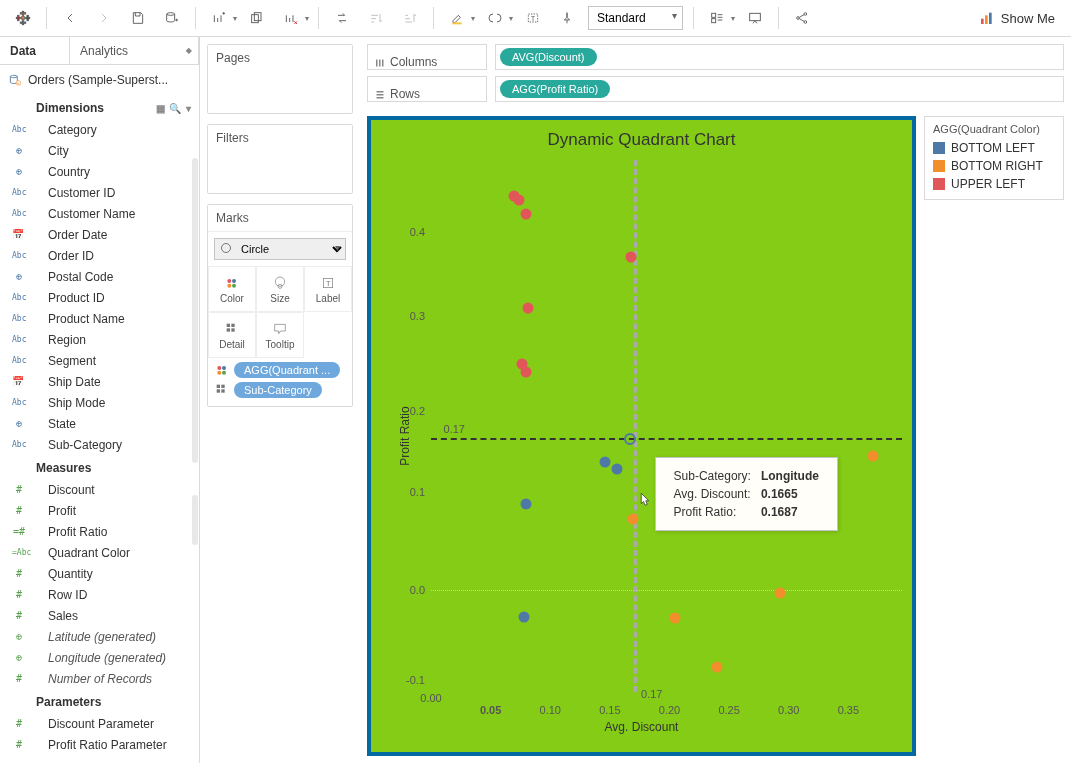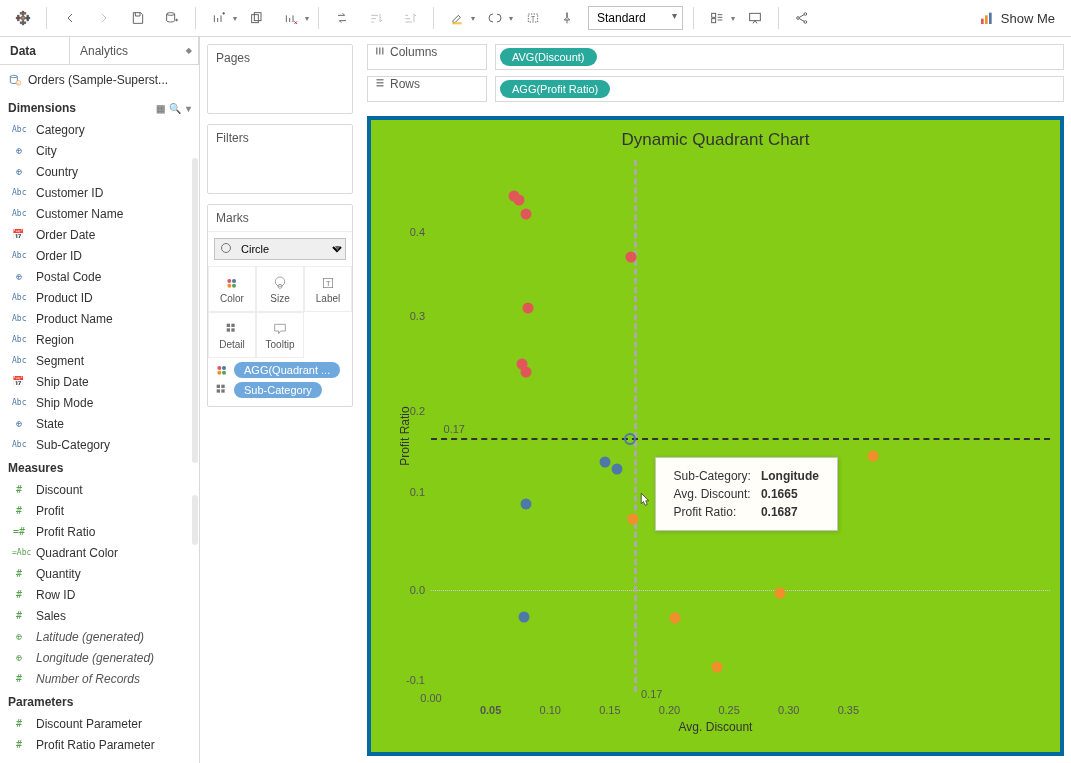--- a/index.html
+++ b/index.html
@@ -26,25 +26,25 @@
 
   
   .side { width:200px; border-right:1px solid #d9d9d9; display:flex; flex-direction:column; }
   .tabs { display:flex; height:28px; border-bottom:1px solid #d9d9d9; }
   .tab { flex:0 0 70px; display:flex; align-items:center; padding-left:10px; font-size:12px; border-right:1px solid #d9d9d9; }
   .tab.active { font-weight:bold; }
   .tab.analytics{ flex:1; justify-content:space-between; padding-right:6px; color:#555;}
   .tab .hd{font-size:8px; color:#888;}
   .datasource { display:flex; align-items:center; gap:6px; padding:6px 8px; height:30px; }
   .ds-icon{width:14px;height:14px;}
-  .sec-head { font-weight:bold; padding:6px 8px 4px; display:flex; align-items:center; justify-content:space-between;}
+  .sec-head { font-weight:bold; padding:6px 8px 4px; display:flex; align-items:center; justify-content:space-between;margin-left:28px;}
   .sec-head .tools{display:flex;gap:4px;}
   .sec-head .tools span{font-size:10px;color:#888;}
   .field-list { overflow:auto; }
-  .field { display:flex; align-items:center; gap:10px; padding:2px 6px 2px 12px; height:21px; white-space:nowrap; }
+  .field { display:flex; align-items:center; gap:22px; padding:2px 6px 2px 12px; height:21px; white-space:nowrap; }
   .ficon { width:14px; text-align:center; font-size:10px; font-family:monospace; }
   .ficon.dim{color:#4e79a7;}
   .ficon.meas{color:#59a14f;}
   .italic{font-style:italic; color:#555;}
   .side-scroll{width:6px;position:absolute;top:158px;bottom:300px;left:192px;background:#e8e8e8;border-radius:3px;}
   .side-scroll2{width:6px;position:absolute;top:495px;left:192px;height:50px;background:#e8e8e8;border-radius:3px;}
 
   
   .shelvescol{ width:160px; padding:7px; display:flex; flex-direction:column; gap:10px;}
   .card{ border:1px solid #d9d9d9; border-radius:2px; background:#fff; }
@@ -61,21 +61,21 @@
   .mbtn svg{width:16px;height:16px;}
   .pills{ padding:4px 6px 8px; display:flex; flex-direction:column; gap:4px;}
   .pillrow{display:flex; align-items:center; gap:4px;}
   .pillrow .ic{width:14px; display:flex; justify-content:center;}
   .pill{ background:#6fa8dc; color:#fff; border-radius:11px; padding:2px 10px; font-size:11px; max-width:110px; overflow:hidden; text-overflow:ellipsis; white-space:nowrap;}
   
   
   .workarea{ flex:1; display:flex; flex-direction:column; }
   .shelves-top{ padding:7px; display:flex; flex-direction:column; gap:6px;}
   .shelf{ display:flex; align-items:center; gap:8px; }
-  .shelf-lbl{ width:120px; height:26px; border:1px solid #d9d9d9; display:flex; align-items:flex-start; padding-left:6px; gap:4px; font-size:12px; color:#555; background:#fff;}
+  .shelf-lbl{ width:120px; height:26px; border:1px solid #d9d9d9; display:flex; align-items:flex-end; padding-left:6px; gap:4px; font-size:12px; color:#555; background:#fff;}
   .shelf-lbl svg{width:12px;height:12px;}
   .shelf-body{ flex:1; height:26px; border:1px solid #d9d9d9; display:flex; align-items:center; padding:0 4px; gap:4px; background:#fff;}
   .gpill{background:#29a99c; color:#fff; border-radius:11px; padding:3px 12px; font-size:11px;}
   
   .vizrow{ flex:1; display:flex; padding:7px; gap:8px;}
   .vizcard{ flex:1; border:4px solid #0369a1; position:relative; background:#84cc16;}
   .viztitle{ text-align:center; font-size:17px; padding:10px 0 6px; color:#333;}
   .chart-zone{position:absolute; left:60px; right:10px; top:40px; bottom:60px;}
   .legend{ width:140px; }
   .legend-card{border:1px solid #d9d9d9; padding:6px 8px;}
@@ -576,16 +576,35 @@
                     <td class="v">0.1687</td>
                   </tr>
                 </tbody>
               </table>
             </div>
             <div class="cursor" style="left: 204.551px; top: 331.132px;"><svg viewBox="0 0 24 24">
                 <path d="M7 3l0 14 3-3 2 5 3-1-2-5 4 0z" fill="#fff" stroke="#333"></path>
               </svg></div>
           </div>
       </div>
+      <div class="legend">
+        <div class="legend-card">
+          <div class="legend-title">AGG(Quadrant Color)</div>
+          <div id="legenditems">
+              <div class="legend-item">
+                <span class="sw" style="background:#4e79a7"></span>
+                <span>BOTTOM LEFT</span>
+              </div>
+              <div class="legend-item">
+                <span class="sw" style="background:#f28e2b"></span>
+                <span>BOTTOM RIGHT</span>
+              </div>
+              <div class="legend-item">
+                <span class="sw" style="background:#e15759"></span>
+                <span>UPPER LEFT</span>
+              </div>
+            </div>
+        </div>
+      </div>
     </div>
   </div>
 
 </div>
 
 </body></html>

